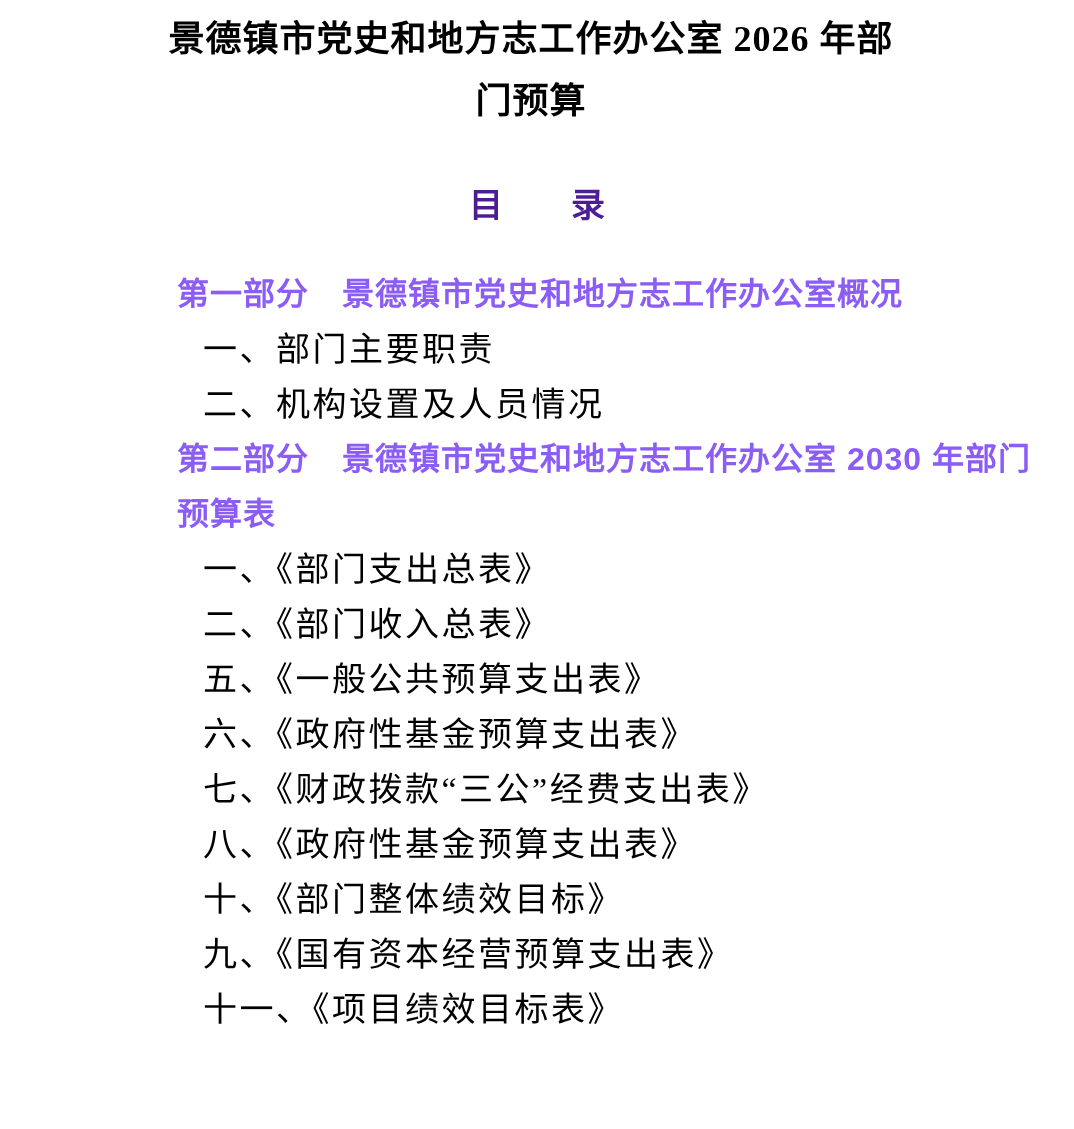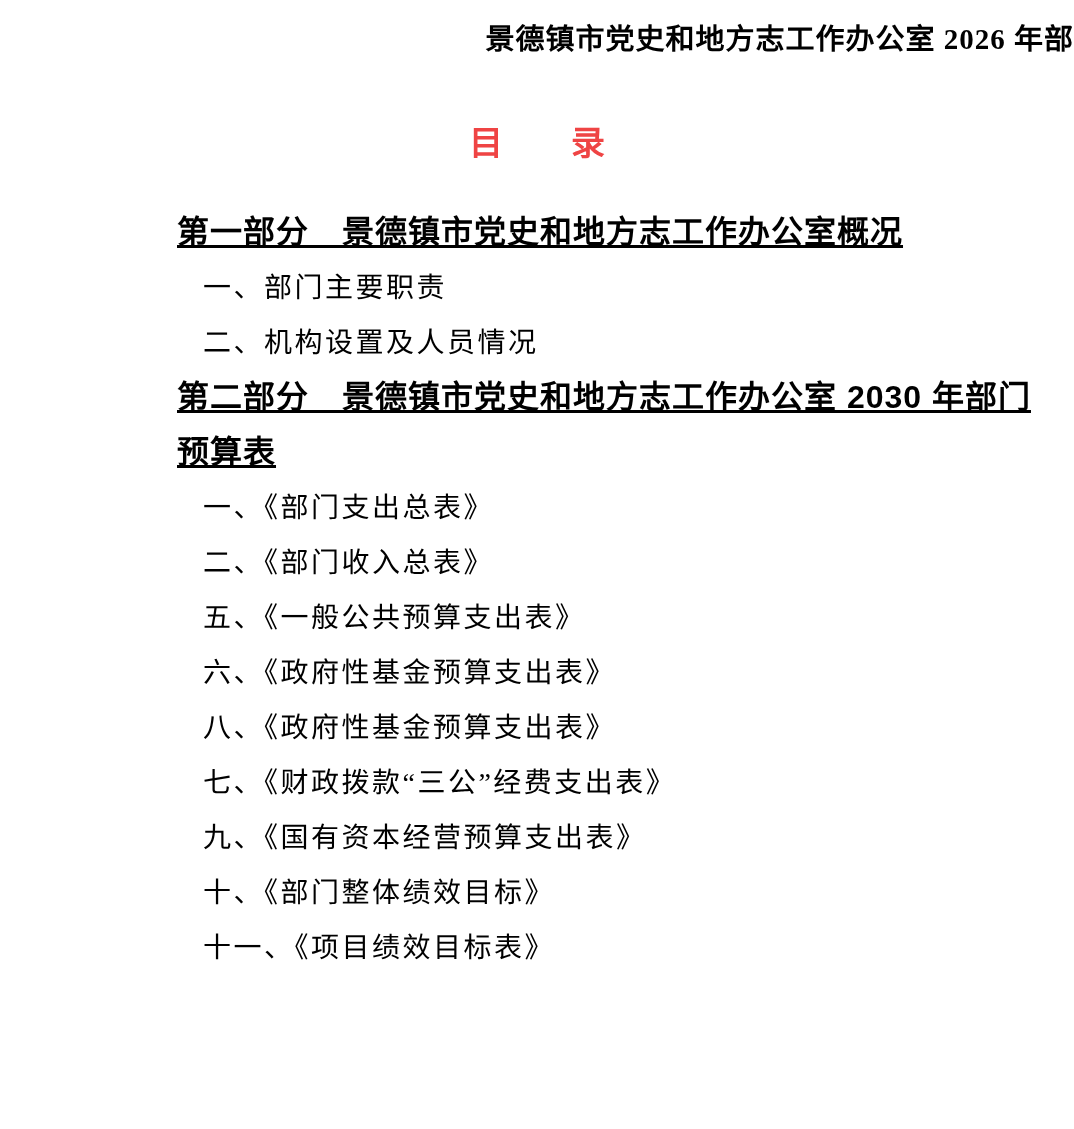--- a/index.html
+++ b/index.html
@@ -11,79 +11,79 @@
     position: relative;
     width: 1074px;
     height: 1129px;
     margin: 0 auto;
     background: #ffffff;
     color: #000000;
     overflow: hidden;
   }
   
   .doc-title {
-    margin: 8px 0 0 0;
+    margin: 8px 12px 0 0;
     padding: 0;
-    text-align: right;
+    text-align: center;
     font-family: "Liberation Serif", "DejaVu Serif", serif;
     font-weight: 700;
-    font-size: 29px;
+    font-size: 36px;
     line-height: 62px;
     letter-spacing: 1px;
     color: #000000;
   }
   .doc-title .title-line {
     display: block;
   }
   
   .toc-heading {
     margin: 53px 0 16px 0;
     padding: 0;
     text-align: center;
     font-family: "Liberation Sans", "DejaVu Sans", sans-serif;
     font-weight: 700;
     font-size: 34px;
     line-height: 40px;
-    color: #ef4444;
+    color: #4c1d95;
   }
   
   .toc-body {
     margin-top: 42px;
     padding-left: 177px;
     padding-right: 60px;
   }
   .heading-line {
     font-family: "Liberation Sans", "DejaVu Sans", sans-serif;
     font-weight: 700;
     font-size: 32px;
     line-height: 55px;
     letter-spacing: 1px;
     white-space: nowrap;
-    color: #000000;
-    text-decoration: underline;
+    color: #8b5cf6;
   }
   
   .toc-item {
     font-family: "Liberation Serif", "DejaVu Serif", serif;
     font-weight: 400;
-    font-size: 28px;
+    font-size: 34px;
     line-height: 55px;
     letter-spacing: 2.5px;
     padding-left: 26px;
     white-space: nowrap;
     color: #000000;
   }
 </style>
 </head>
 <body>
 
 <div class="page">
 
   <h1 class="doc-title">
     <span class="title-line">景德镇市党史和地方志工作办公室 2026 年部</span>
+    <span class="title-line">门预算</span>
   </h1>
 
   <h2 class="toc-heading">目　　录</h2>
 
   <div class="toc-body" id="toc-body">
     <section class="toc-section">
       <div class="section-headings">
           <div class="heading-line">第一部分　景德镇市党史和地方志工作办公室概况</div>
         </div>
       <div class="section-items">
@@ -95,22 +95,22 @@
     <section class="toc-section">
       <div class="section-headings">
           <div class="heading-line">第二部分　景德镇市党史和地方志工作办公室 2030 年部门</div>
           <div class="heading-line">预算表</div>
         </div>
       <div class="section-items">
           <div class="toc-item">一、《部门支出总表》</div>
           <div class="toc-item">二、《部门收入总表》</div>
           <div class="toc-item">五、《一般公共预算支出表》</div>
           <div class="toc-item">六、《政府性基金预算支出表》</div>
+          <div class="toc-item">七、《财政拨款“三公”经费支出表》</div>
           <div class="toc-item">八、《政府性基金预算支出表》</div>
-          <div class="toc-item">七、《财政拨款“三公”经费支出表》</div>
+          <div class="toc-item">十、《部门整体绩效目标》</div>
           <div class="toc-item">九、《国有资本经营预算支出表》</div>
-          <div class="toc-item">十、《部门整体绩效目标》</div>
           <div class="toc-item">十一、《项目绩效目标表》</div>
         </div>
     </section>
   </div>
 
 </div>
 
 </body></html>

